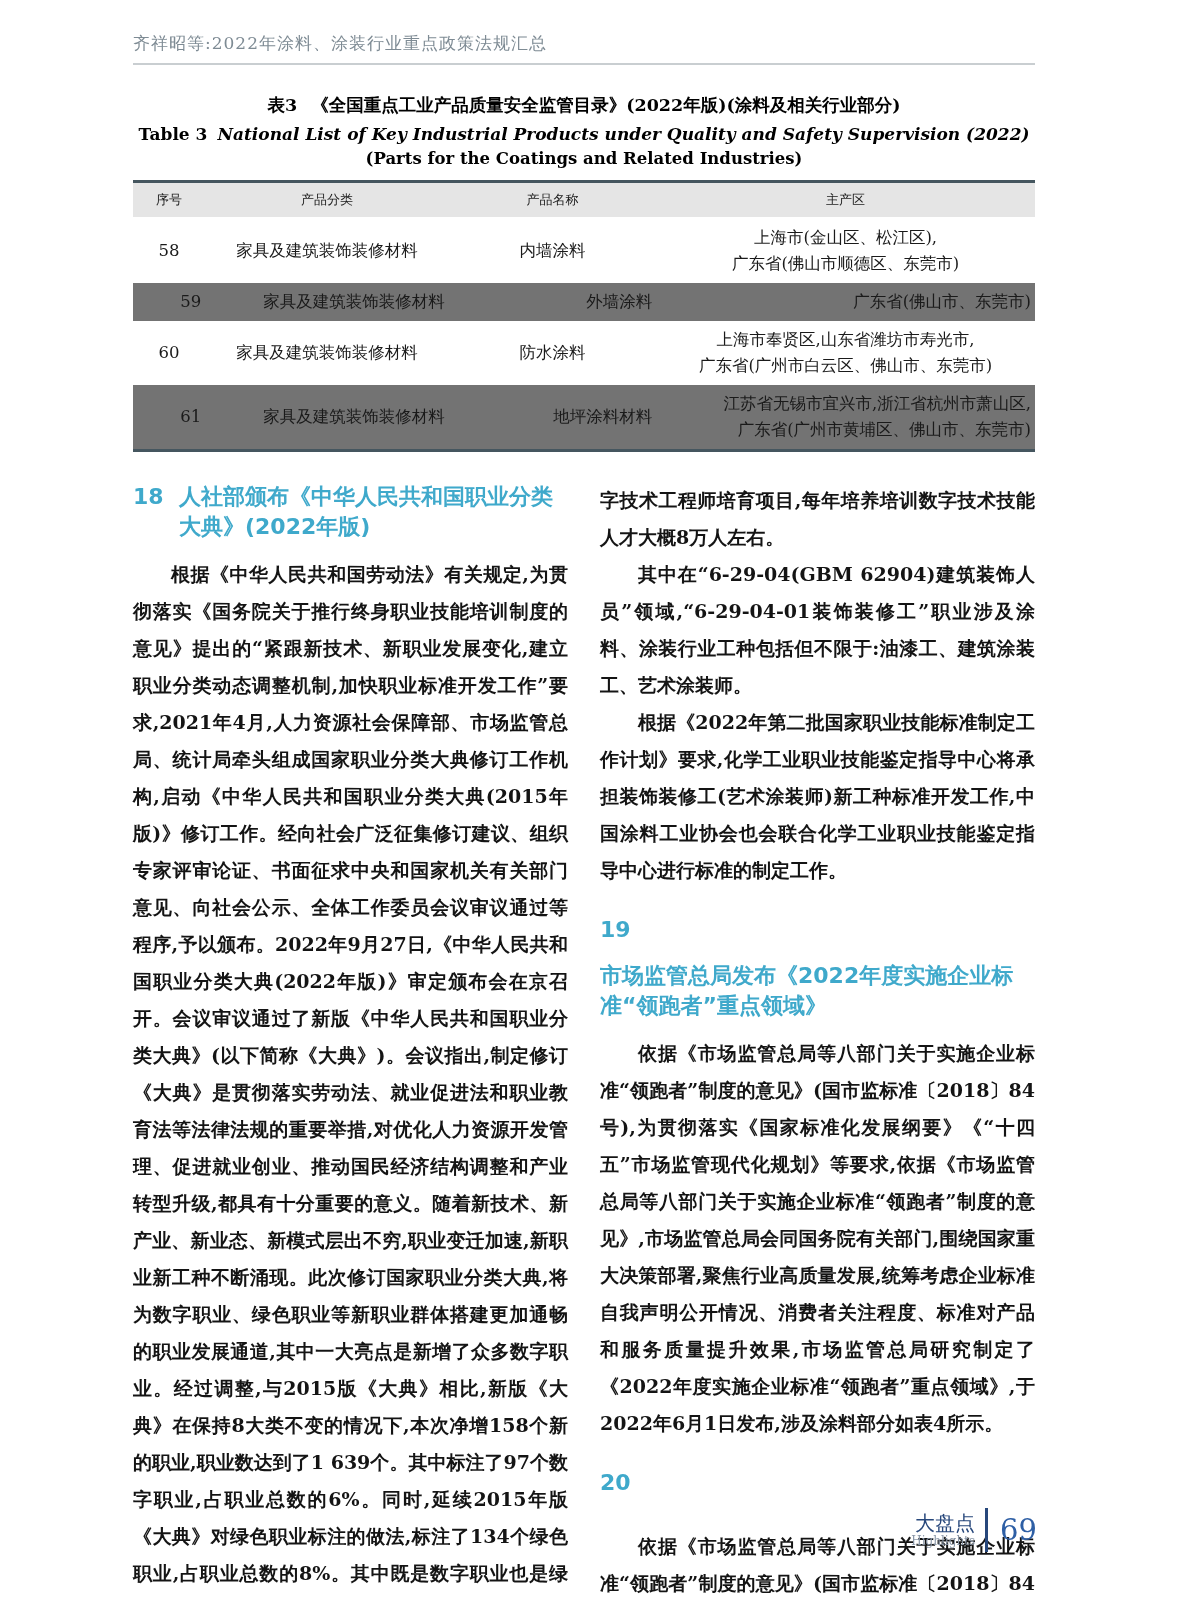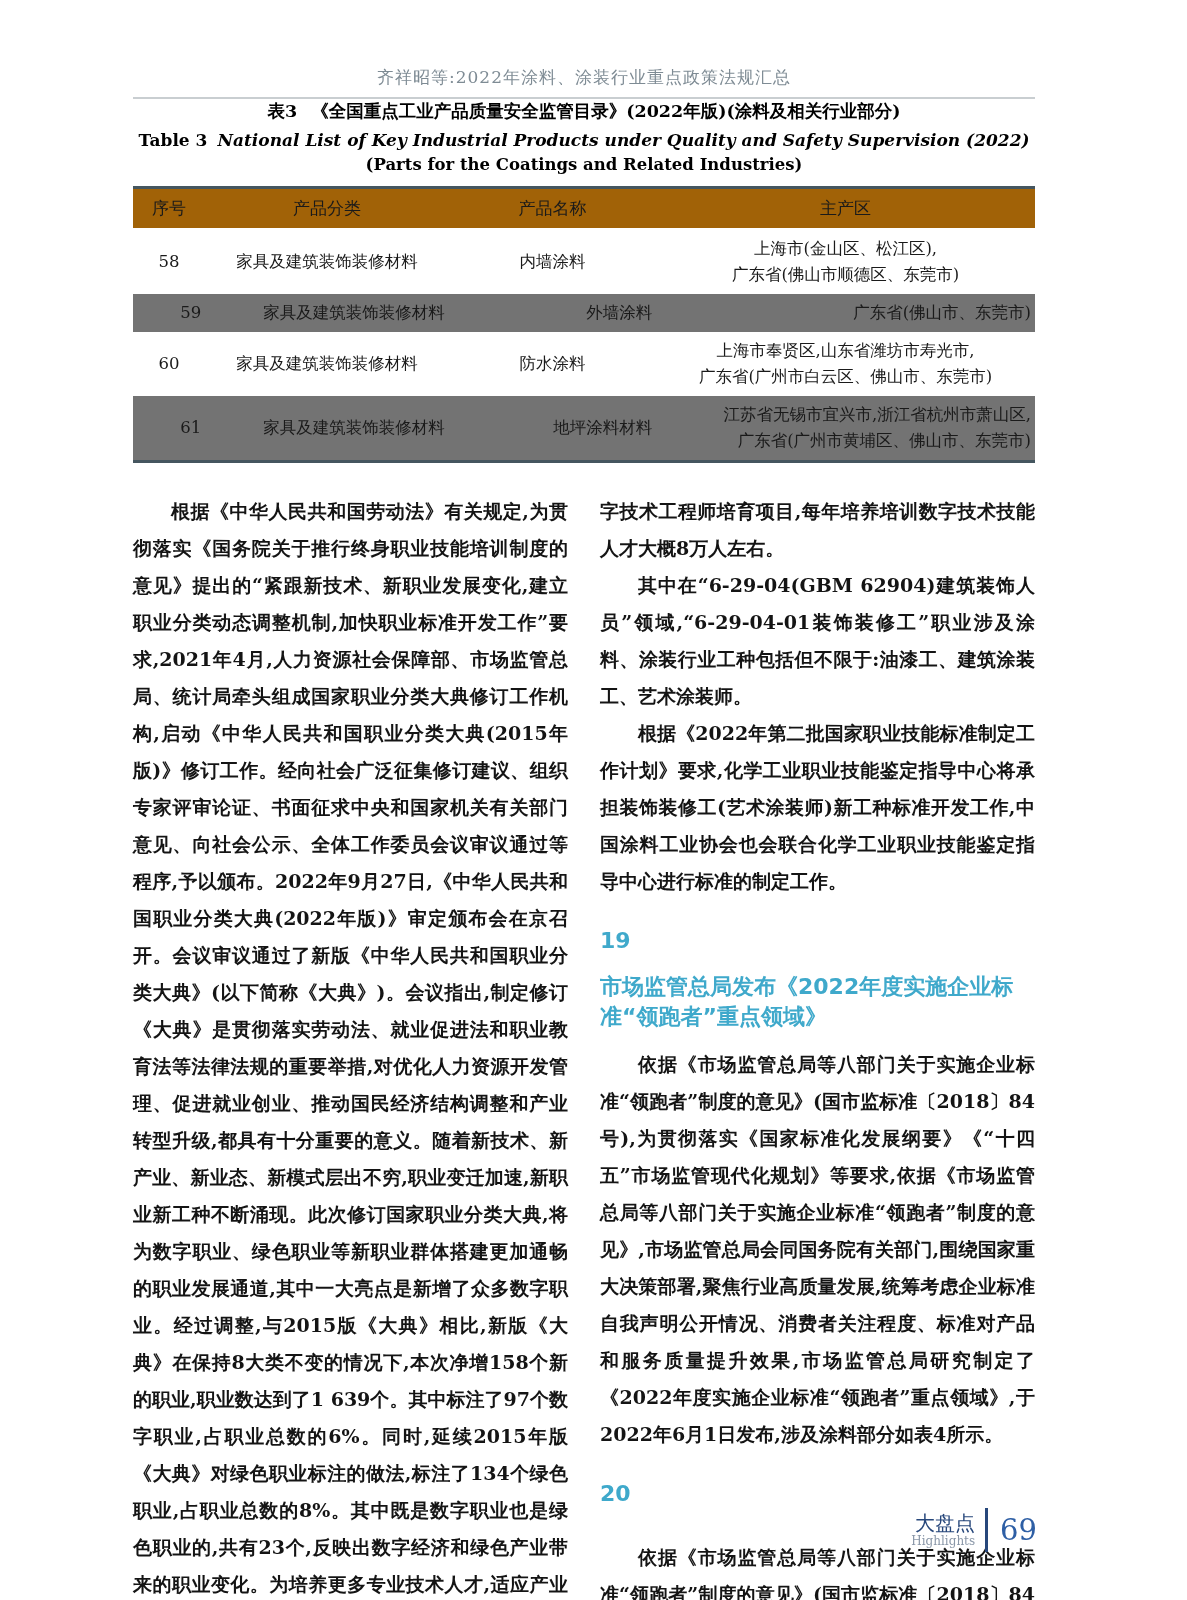--- a/index.html
+++ b/index.html
@@ -8,34 +8,34 @@
     width:1187px;height:1600px;
     background:#ffffff;
     font-family:"DejaVu Serif","Liberation Serif",serif;
     color:#1a1a1a;
     overflow:hidden;
   }
   .content{position:absolute;left:133px;width:902px;top:0;}
 
   
   .running-header{
-    padding-top:66px;
-    text-align:center;
+    padding-top:32px;
+    text-align:left;
     font-size:17px;
     color:#7e8b94;
     letter-spacing:1px;
   }
   .header-rule{
     margin-top:8px;
     height:2px;
     background:#c9ced1;
   }
 
   
-  .table-block{}
+  .table-block{margin-top:28px;}
   .tbl-title-cn{
     text-align:center;
     font-weight:700;
     font-size:17.5px;
     color:#000;
   }
   .tbl-title-cn .lbl{margin-right:14px;}
   .tbl-title-en{
     text-align:center;
     font-weight:700;
@@ -55,23 +55,23 @@
 
   table.t3{
     margin-top:12px;
     width:100%;
     border-collapse:collapse;
     font-size:16.5px;
     border-top:3px solid #45565f;
     border-bottom:3px solid #45565f;
   }
   table.t3 th{
-    background:#a16207;
+    background:#e5e5e5;
     font-weight:400;
-    font-size:17px;
+    font-size:13px;
     padding:8px 4px;
     border-bottom:2px solid #ffffff;
   }
   table.t3 td{
     text-align:center;
     padding:6px 4px;
     line-height:26px;
     vertical-align:middle;
   }
   table.t3 tr.shaded td{background:#737373;text-align:right;}
@@ -214,20 +214,24 @@
               <span class="line">江苏省无锡市宜兴市,浙江省杭州市萧山区,</span>
               <span class="line">广东省(广州市黄埔区、佛山市、东莞市)</span>
             </td>
           </tr>
         </tbody>
       </table>
     </section>
 
     <div class="columns">
       <div class="col left">
+        <h2 class="sec-heading">
+          <span class="num">18</span>
+          <span class="ttl">人社部颁布《中华人民共和国职业分类大典》(2022年版)</span>
+        </h2>
         <p class="indent">根据《中华人民共和国劳动法》有关规定,为贯彻落实《国务院关于推行终身职业技能培训制度的意见》提出的“紧跟新技术、新职业发展变化,建立职业分类动态调整机制,加快职业标准开发工作”要求,2021年4月,人力资源社会保障部、市场监管总局、统计局牵头组成国家职业分类大典修订工作机构,启动《中华人民共和国职业分类大典(2015年版)》修订工作。经向社会广泛征集修订建议、组织专家评审论证、书面征求中央和国家机关有关部门意见、向社会公示、全体工作委员会议审议通过等程序,予以颁布。2022年9月27日,《中华人民共和国职业分类大典(2022年版)》审定颁布会在京召开。会议审议通过了新版《中华人民共和国职业分类大典》(以下简称《大典》)。会议指出,制定修订《大典》是贯彻落实劳动法、就业促进法和职业教育法等法律法规的重要举措,对优化人力资源开发管理、促进就业创业、推动国民经济结构调整和产业转型升级,都具有十分重要的意义。随着新技术、新产业、新业态、新模式层出不穷,职业变迁加速,新职业新工种不断涌现。此次修订国家职业分类大典,将为数字职业、绿色职业等新职业群体搭建更加通畅的职业发展通道,其中一大亮点是新增了众多数字职业。经过调整,与2015版《大典》相比,新版《大典》在保持8大类不变的情况下,本次净增158个新的职业,职业数达到了1 639个。其中标注了97个数字职业,占职业总数的6%。同时,延续2015年版《大典》对绿色职业标注的做法,标注了134个绿色职业,占职业总数的8%。其中既是数字职业也是绿色职业的,共有23个,反映出数字经济和绿色产业带来的职业变化。为培养更多专业技术人才,适应产业转型升级需求,从2021年起,人力资源社会保障部会同工业和信息化部,已经制定颁布了其中10个新职业的国家职业标准,启动实施了专业技术人才知识更新工程数</p>
       </div>
 
       <div class="col right">
         <p>字技术工程师培育项目,每年培养培训数字技术技能人才大概8万人左右。</p>
         <p class="indent">其中在“6-29-04(GBM 62904)建筑装饰人员”领域,“6-29-04-01装饰装修工”职业涉及涂料、涂装行业工种包括但不限于:油漆工、建筑涂装工、艺术涂装师。</p>
         <p class="indent">根据《2022年第二批国家职业技能标准制定工作计划》要求,化学工业职业技能鉴定指导中心将承担装饰装修工(艺术涂装师)新工种标准开发工作,中国涂料工业协会也会联合化学工业职业技能鉴定指导中心进行标准的制定工作。</p>
 
         <h2 class="sec-heading">
           <span class="num">19</span>

